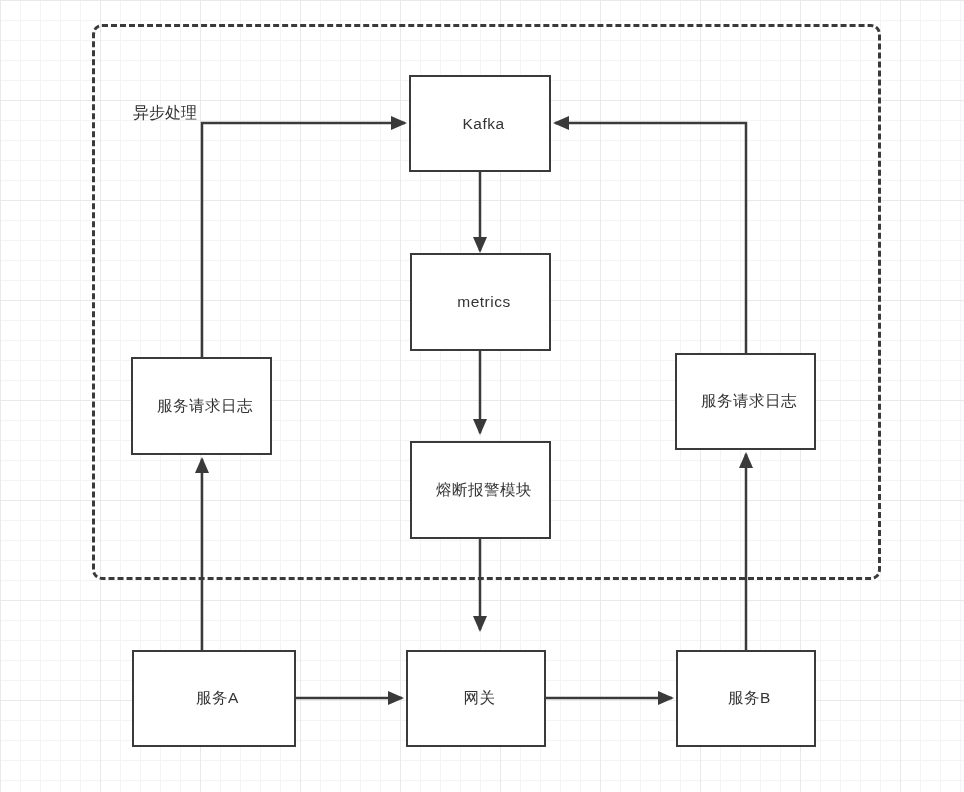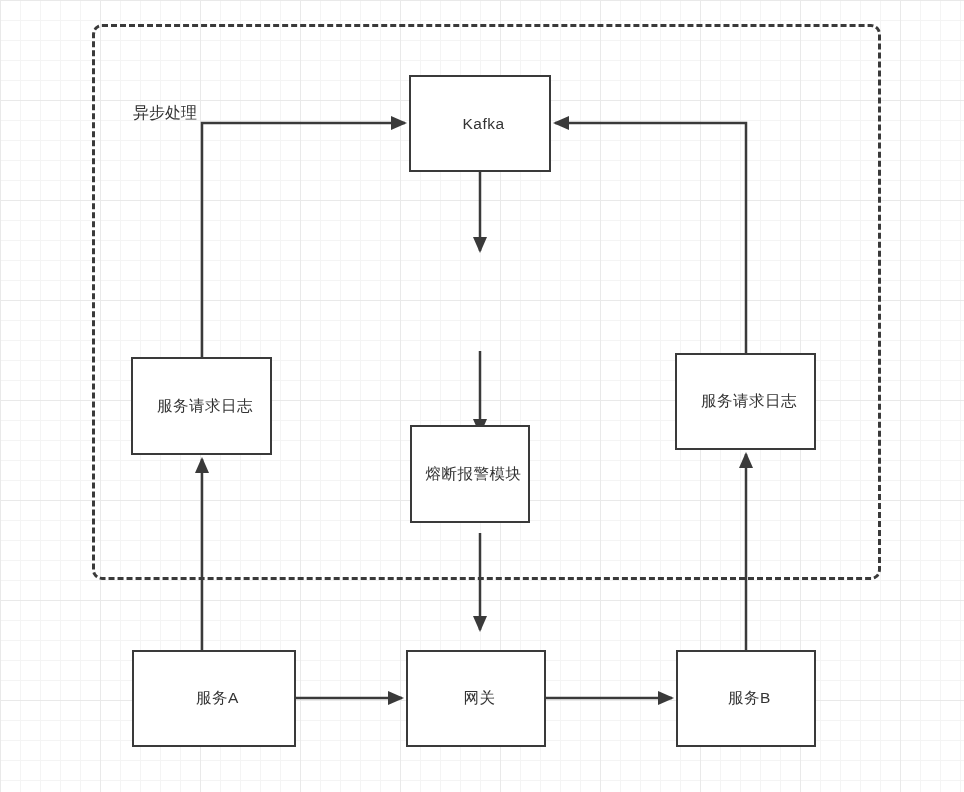--- a/index.html
+++ b/index.html
@@ -58,21 +58,21 @@
     align-items: center;
     justify-content: center;
     font-size: 15.5px;
     color: #333333;
     white-space: nowrap;
     letter-spacing: 0.5px;
     padding-left: 7px;
   }
   .n-kafka        { left: 409px; top: 75px;  width: 142px; height: 97px; }
   .n-metrics      { left: 410px; top: 253px; width: 141px; height: 98px; }
-  .n-circuit      { left: 410px; top: 425px; width: 120px; height: 98px; }
+  .n-circuit      { left: 410px; top: 441px; width: 141px; height: 98px; }
   .n-log-left     { left: 131px; top: 357px; width: 141px; height: 98px; }
   .n-log-right    { left: 675px; top: 353px; width: 141px; height: 97px; }
   .n-service-a    { left: 132px; top: 650px; width: 164px; height: 97px; }
   .n-gateway      { left: 406px; top: 650px; width: 140px; height: 97px; }
   .n-service-b    { left: 676px; top: 650px; width: 140px; height: 97px; }
 </style>
 </head>
 <body>
 
 <div class="canvas">
@@ -96,20 +96,23 @@
       <polyline points="746,650 746,454" marker-end="url(#arr)"></polyline>
       <polyline points="272,698 402,698" marker-end="url(#arr)"></polyline>
       <polyline points="546,698 672,698" marker-end="url(#arr)"></polyline>
     </g>
   </svg>
 
   <div class="node n-kafka">
     <span>Kafka</span>
   </div>
 
+  <div class="node n-metrics">
+    <span>metrics</span>
+  </div>
 
   <div class="node n-circuit">
     <span>熔断报警模块</span>
   </div>
 
   <div class="node n-log-left">
     <span>服务请求日志</span>
   </div>
 
   <div class="node n-log-right">

